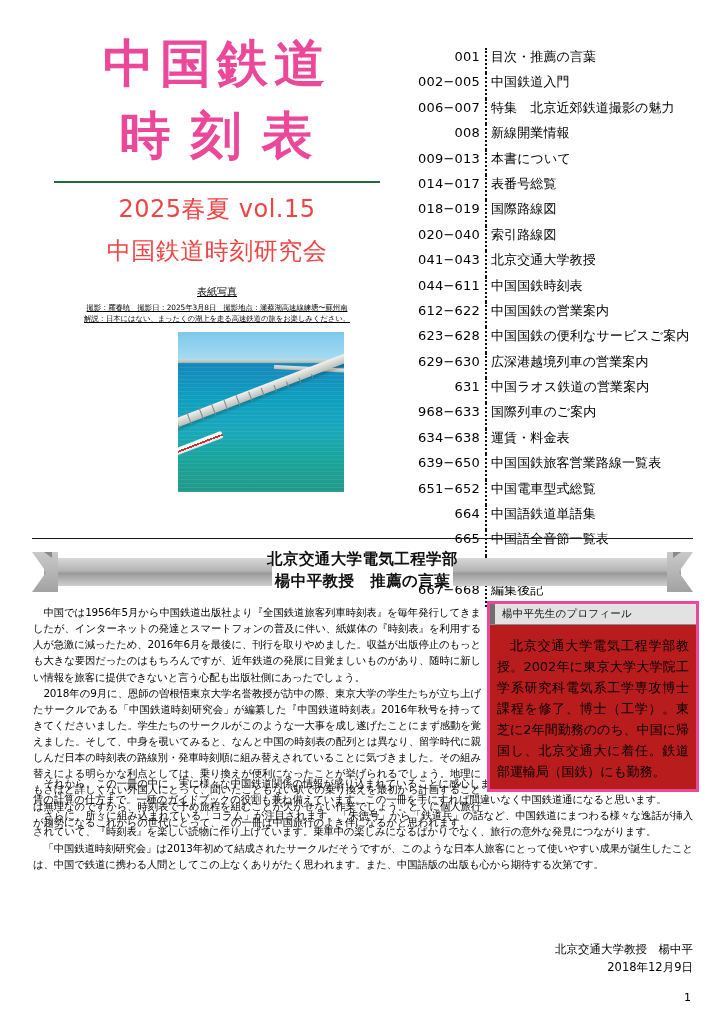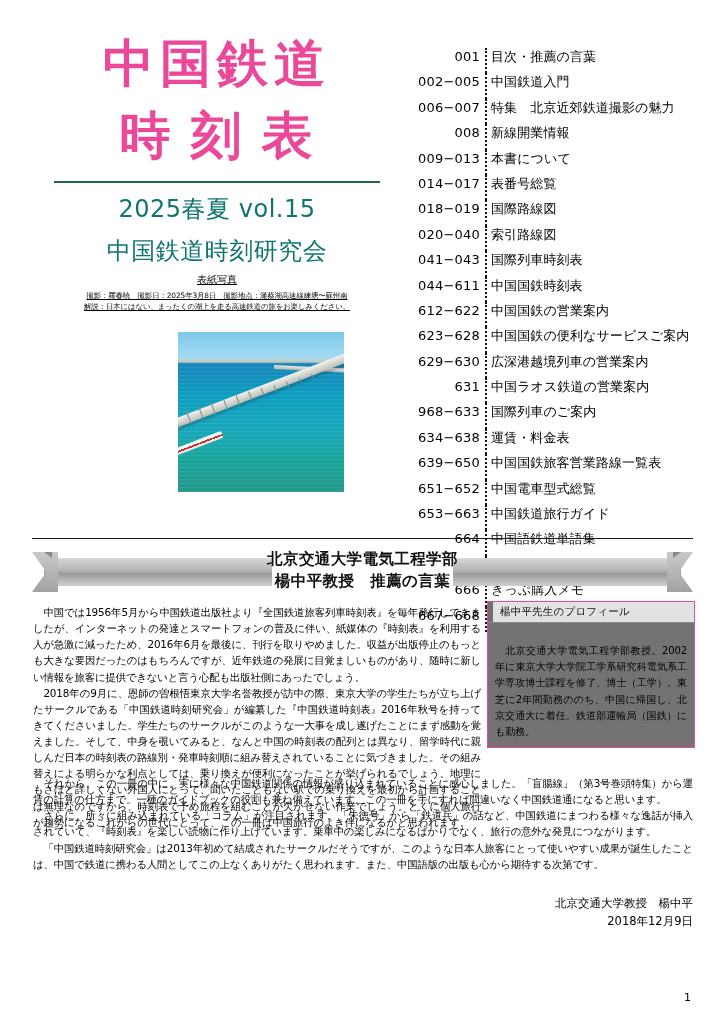--- a/index.html
+++ b/index.html
@@ -46,33 +46,33 @@
   .cover-title .line2 {
     letter-spacing: 20px;
     padding-left: 18px;
     display: block;
   }
   .cover-rule {
     border-bottom: 2px solid #1d6b3f;
     margin: 8px 12px 0 12px;
   }
   .cover-sub {
-    color: #0f766e;
+    color: #ef4444;
     font-family: "DejaVu Sans", sans-serif;
     font-size: 24px;
     line-height: 1.34;
     text-align: center;
     margin-top: 10px;
     letter-spacing: 0.5px;
   }
 
   .photo-credit-head {
     text-align: center;
     font-size: 10px;
-    margin-top: 6px;
+    margin-top: 18px;
     text-decoration: underline;
     font-family: "DejaVu Sans", sans-serif;
   }
   .photo-credit-lines {
     font-size: 7.4px;
     line-height: 1.52;
     text-align: center;
     margin-top: 3px;
     font-family: "DejaVu Sans", sans-serif;
     letter-spacing: -0.1px;
@@ -265,22 +265,22 @@
     font-family: "DejaVu Sans", sans-serif;
     letter-spacing: -0.15px;
   }
   .article-lower p { margin: 0; text-indent: 1em; }
 
   
   .profile {
     position: absolute;
     left: 487px; top: 601px;
     width: 206px;
-    border: 1px solid #ec4899;
-    background: #737373;
+    border: 3px solid #ec4899;
+    background: #b91c1c;
   }
   .profile-head {
     display: flex;
     align-items: center;
     background: #e2e2e2;
     border-bottom: 1px solid #8c8c8c;
     height: 20px;
   }
   .profile-accent {
     width: 5px;
@@ -289,33 +289,33 @@
     margin-right: 7px;
   }
   .profile-title {
     font-family: "DejaVu Sans", sans-serif;
     font-size: 10.5px;
     font-weight: normal;
     color: #111;
     letter-spacing: 0.2px;
   }
   .profile-body {
-    padding: 20px 7px 7px 7px;
-    font-family: "DejaVu Sans", sans-serif;
-    font-size: 10px;
+    padding: 10px 7px 7px 7px;
+    font-family: "DejaVu Sans", sans-serif;
+    font-size: 13px;
     line-height: 1.62;
     text-align: justify;
     letter-spacing: -0.1px;
   }
   .profile-body p { margin: 0; text-indent: 1em; }
 
   
   .signature {
     position: absolute;
-    right: 32px; top: 894px;
+    right: 32px; top: 940px;
     text-align: right;
     font-family: "DejaVu Sans", sans-serif;
     font-size: 11.5px;
     line-height: 1.6;
   }
 
   
   .page-number {
     position: absolute;
     right: 34px; bottom: 20px;
@@ -406,21 +406,21 @@
           <div class="toc-title">国際路線図</div>
         </div>
         <div class="toc-row">
           <div class="toc-pages">020−040</div>
           <div class="toc-sep"></div>
           <div class="toc-title">索引路線図</div>
         </div>
         <div class="toc-row">
           <div class="toc-pages">041−043</div>
           <div class="toc-sep"></div>
-          <div class="toc-title">国際列車時刻表</div>
+          <div class="toc-title">北京交通大学教授</div>
         </div>
         <div class="toc-row">
           <div class="toc-pages">044−611</div>
           <div class="toc-sep"></div>
           <div class="toc-title">中国国鉄時刻表</div>
         </div>
         <div class="toc-row">
           <div class="toc-pages">612−622</div>
           <div class="toc-sep"></div>
           <div class="toc-title">中国国鉄の営業案内</div>
@@ -452,25 +452,20 @@
         </div>
         <div class="toc-row">
           <div class="toc-pages">639−650</div>
           <div class="toc-sep"></div>
           <div class="toc-title">中国国鉄旅客営業路線一覧表</div>
         </div>
         <div class="toc-row">
           <div class="toc-pages">651−652</div>
           <div class="toc-sep"></div>
           <div class="toc-title">中国電車型式総覧</div>
-        </div>
-        <div class="toc-row">
-          <div class="toc-pages">653−663</div>
-          <div class="toc-sep"></div>
-          <div class="toc-title">中国鉄道旅行ガイド</div>
         </div>
         <div class="toc-row">
           <div class="toc-pages">664</div>
           <div class="toc-sep"></div>
           <div class="toc-title">中国語鉄道単語集</div>
         </div>
         <div class="toc-row">
           <div class="toc-pages">665</div>
           <div class="toc-sep"></div>
           <div class="toc-title">中国語全音節一覧表</div>

